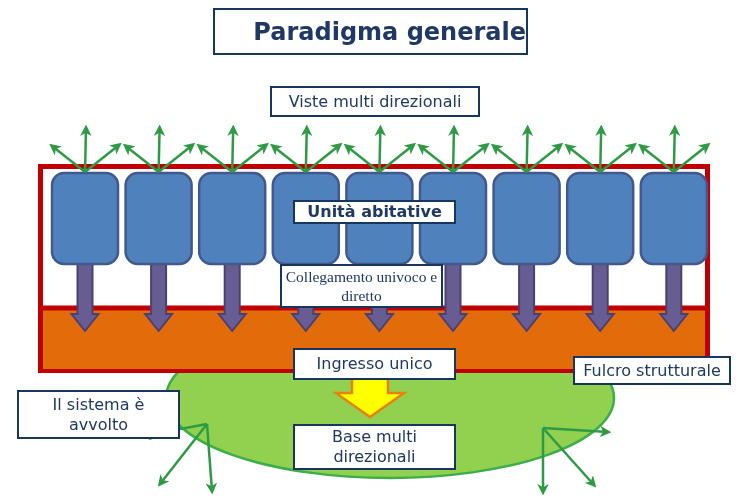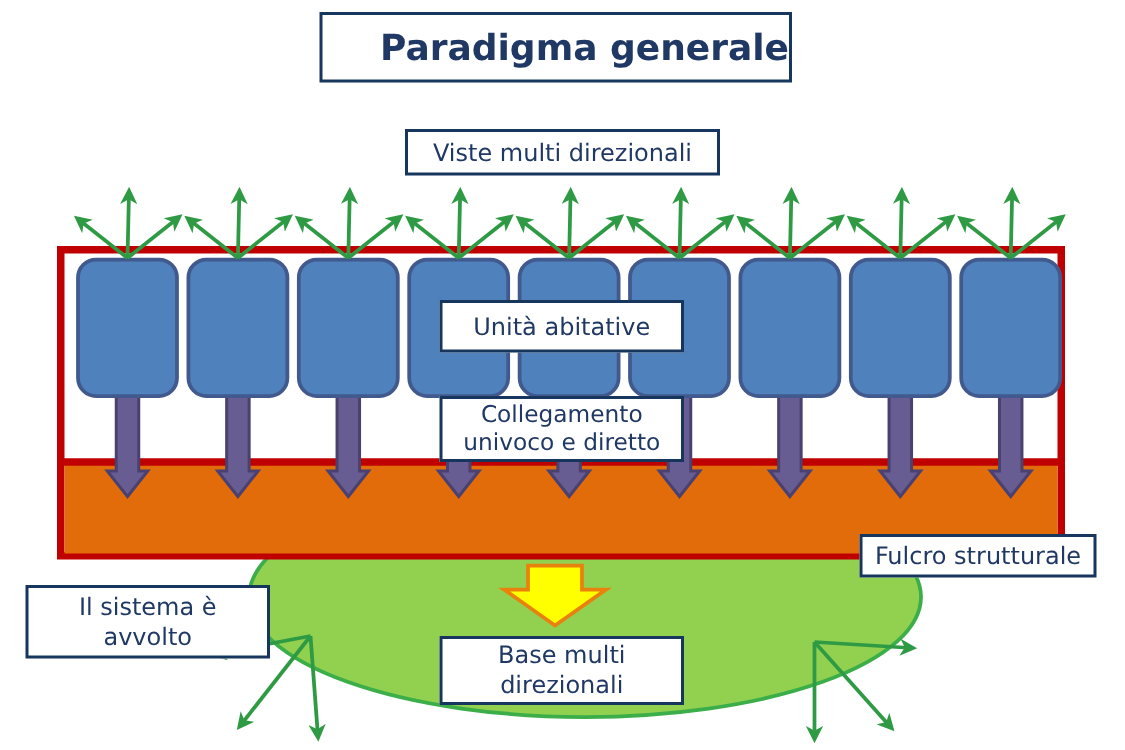--- a/index.html
+++ b/index.html
@@ -111,28 +111,31 @@
     </svg>
 
   <div class="title-box" style="left:213px;top:8px;width:315px;height:47px;">
     <span>Paradigma generale</span>
   </div>
 
   <div class="label-box" style="left:270px;top:86px;width:210px;height:31px;">
     <span>Viste multi direzionali</span>
   </div>
 
-  <div class="label-box" style="left:293px;top:200px;width:163px;height:35px;">
+  <div class="label-box" style="left:293px;top:200px;width:163px;height:24px;font-weight:bold;">
     <span>Unità abitative</span>
   </div>
 
-  <div class="label-box" style="left:293px;top:264px;width:163px;height:44px;font-size:15.5px;">
+  <div class="label-box" style="left:280px;top:264px;width:163px;height:44px;font-size:15.5px;font-family:Liberation Serif, serif;">
     <span>Collegamento univoco e diretto</span>
   </div>
 
+  <div class="label-box" style="left:293px;top:348px;width:163px;height:32px;">
+    <span>Ingresso unico</span>
+  </div>
 
   <div class="label-box" style="left:17px;top:362px;width:163px;height:49px;margin-top:28px;">
     <span>Il sistema è avvolto</span>
   </div>
 
   <div class="label-box" style="left:573px;top:356px;width:158px;height:29px;">
     <span>Fulcro strutturale</span>
   </div>
 
   <div class="label-box" style="left:293px;top:424px;width:163px;height:46px;">

